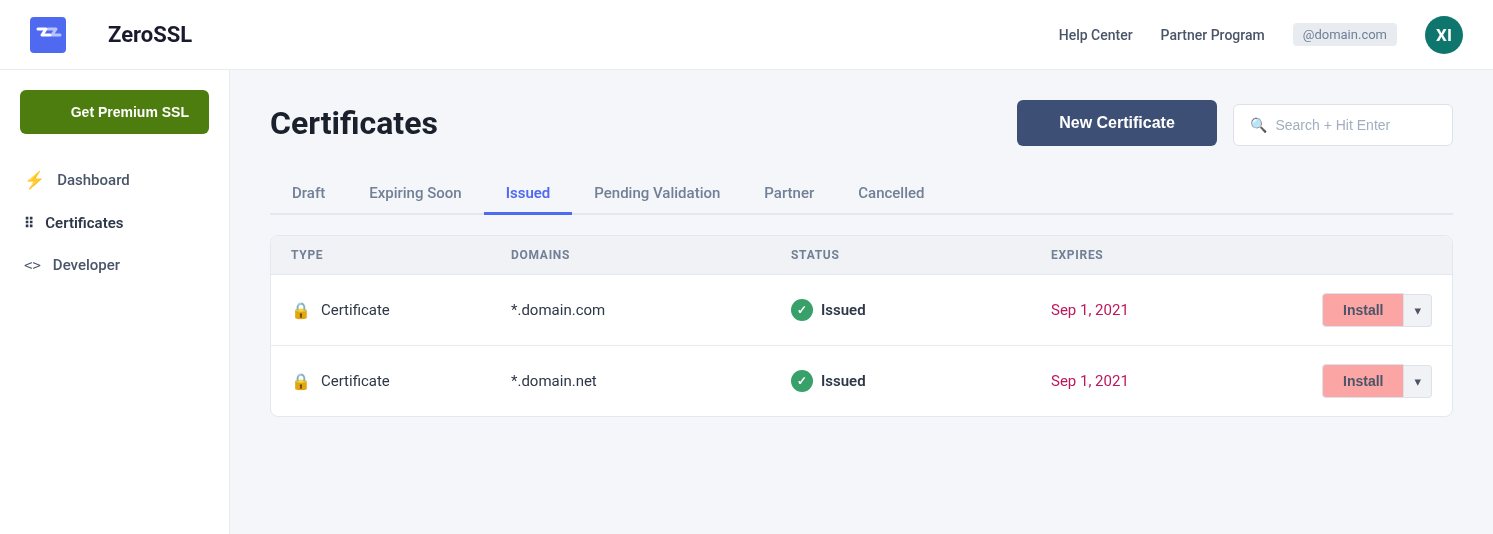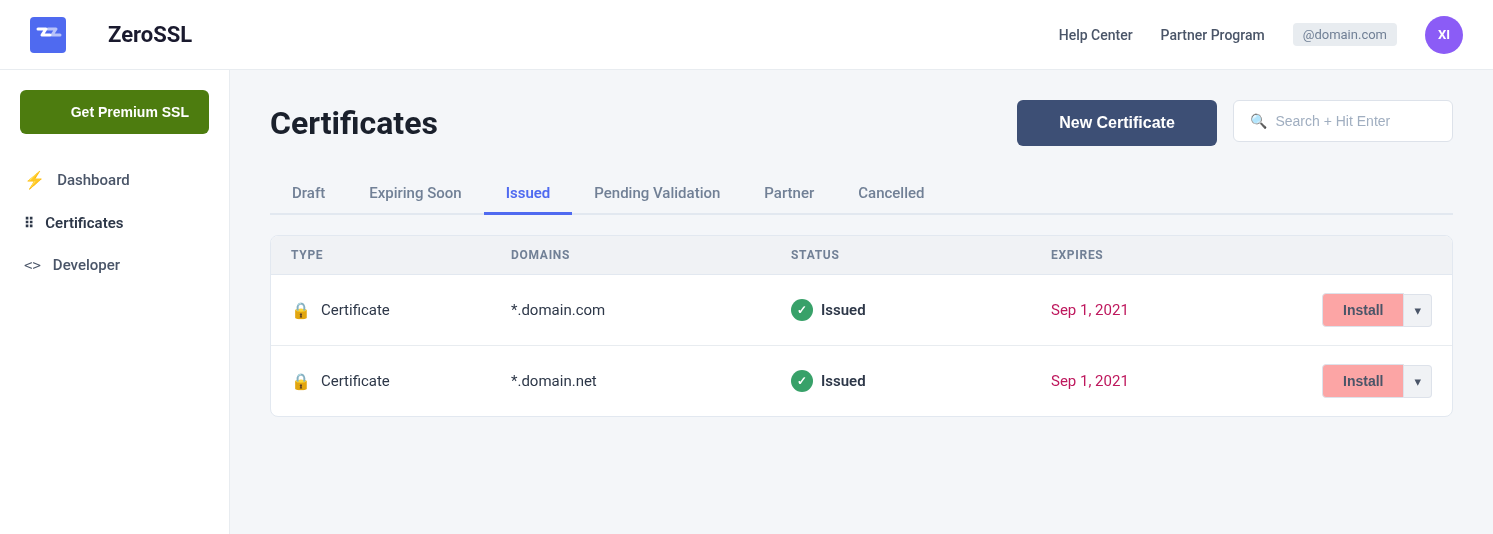--- a/index.html
+++ b/index.html
@@ -49,27 +49,27 @@
     .user-email {
       font-size: 13px;
       color: #718096;
       background: #e8ecf0;
       padding: 4px 10px;
       border-radius: 4px;
     }
     .avatar {
       width: 38px;
       height: 38px;
-      background: #8b5cf6;
+      background: #0f766e;
       border-radius: 50%;
       display: flex;
       align-items: center;
       justify-content: center;
       color: #fff;
-      font-size: 13px;
+      font-size: 17px;
       font-weight: 700;
       cursor: pointer;
     }
 
     
     .layout {
       display: flex;
       min-height: calc(534px - 70px);
     }
 
@@ -124,21 +124,21 @@
       justify-content: space-between;
       margin-bottom: 28px;
     }
     .page-title {
       font-size: 32px;
       font-weight: 700;
       color: #1a202c;
     }
     .header-actions {
       display: flex;
-      align-items: flex-start;
+      align-items: flex-end;
       gap: 16px;
     }
     .new-cert-btn {
       background: #3d4f75;
       color: #fff;
       border: none;
       border-radius: 6px;
       padding: 14px 38px;
       font-size: 16px;
       font-weight: 700;

